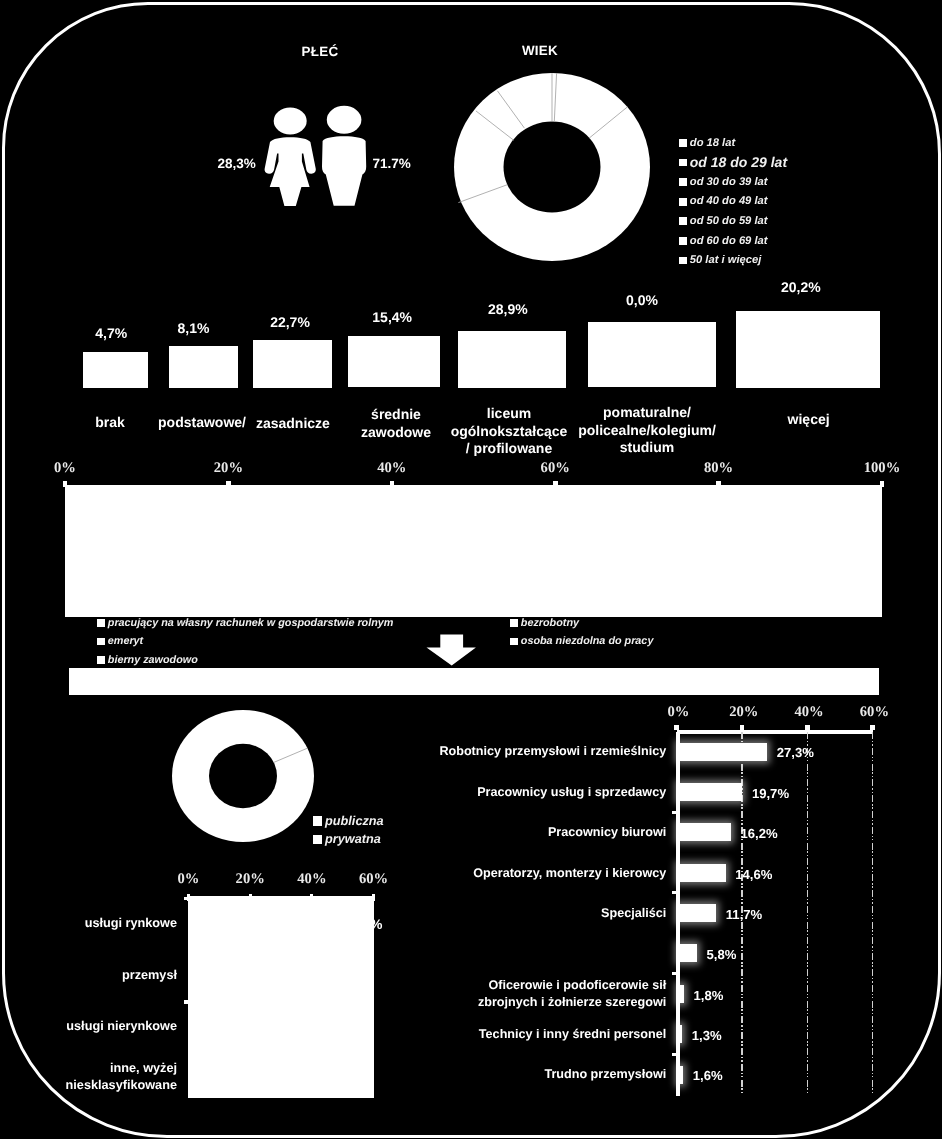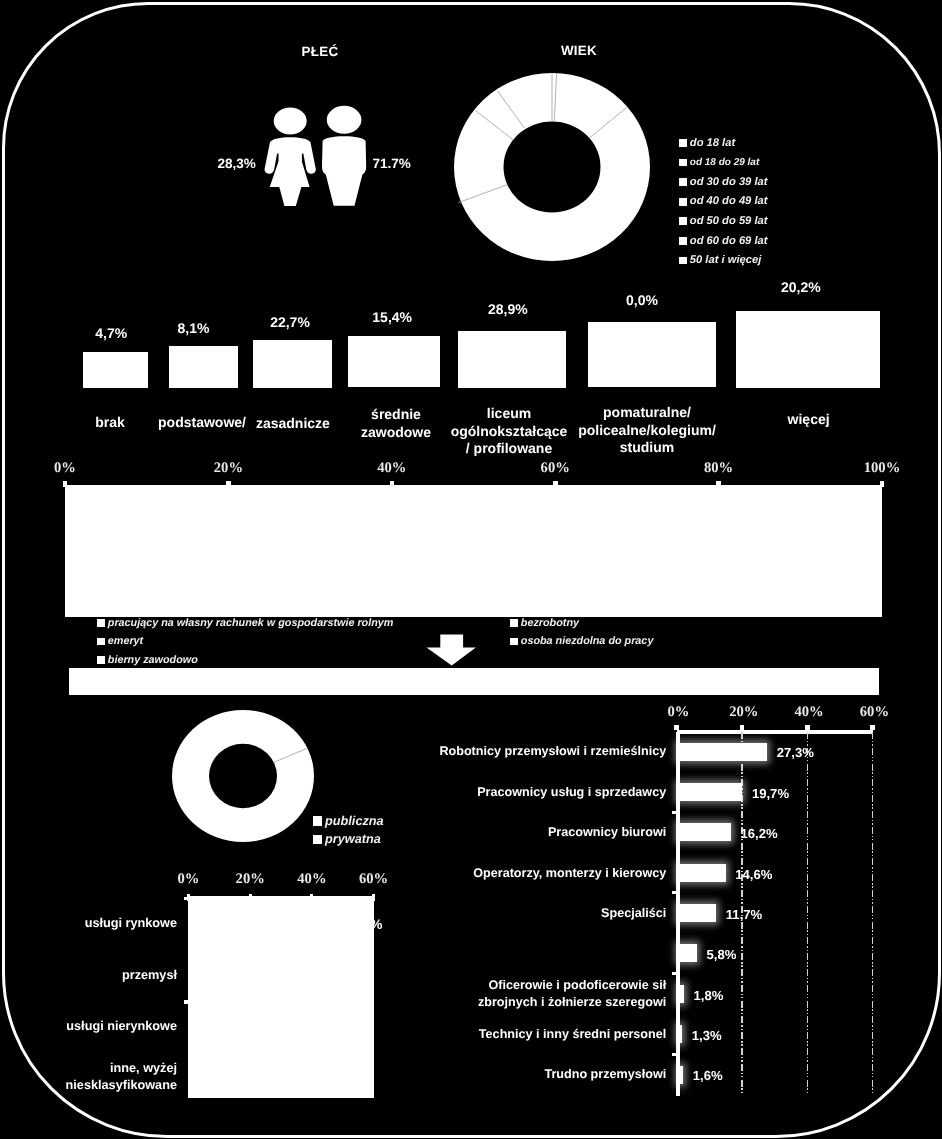--- a/index.html
+++ b/index.html
@@ -58,21 +58,21 @@
         L106.2 62.5 C106.3 66.5 104.8 69.3 102.4 70.6
         L94.5 101.8 L84.1 101.8 L73.7 101.8 L65.8 70.6
         C63.4 69.3 61.9 66.5 62.0 62.5
         L62.6 37.0 C65.2 33.8 73.2 32.3 84.1 32.3 Z"></path>
     </g>
   </svg>
 
   <div class="pct-big" style="left:217.5px;top:157px;">28,3%</div>
   <div class="pct-big" style="left:372.5px;top:157px;">71.7%</div>
 
-  <div class="sect-title" style="left:529px;top:44.0px;width:100px;">WIEK</div>
+  <div class="sect-title" style="left:490px;top:44.0px;width:100px;">WIEK</div>
 
   <svg class="abs" style="left:450px;top:65px;width:204px;height:204px;" viewBox="0 0 204 204">
     <g>
       <ellipse cx="102" cy="102" rx="98" ry="94" fill="#ffffff"></ellipse>
       <ellipse cx="102" cy="102" rx="48.5" ry="45.5" fill="#000000"></ellipse>
       <g stroke="#a8a8a8" stroke-width="0.9" fill="none">
         <line x1="102" y1="56.5" x2="102" y2="8"></line>
         <line x1="104.3" y1="56.6" x2="106.6" y2="8.1"></line>
         <line x1="139.3" y1="73.0" x2="177.3" y2="42.0"></line>
         <line x1="57.3" y1="119.7" x2="8.4" y2="137.6"></line>
@@ -81,21 +81,21 @@
       </g>
     </g>
   </svg>
 
   <div class="legend-item" style="left:679px;top:137.5px;">
     <span class="legend-sq" style="width:7.8px;height:7.8px;"></span>
     <span class="legend-tx" style="font-size:11.2px;">do 18 lat</span>
   </div>
   <div class="legend-item" style="left:679px;top:157.1px;">
     <span class="legend-sq" style="width:7.8px;height:7.8px;"></span>
-    <span class="legend-tx" style="font-size:10px;">od 18 do 29 lat</span>
+    <span class="legend-tx" style="font-size:14px;">od 18 do 29 lat</span>
   </div>
   <div class="legend-item" style="left:679px;top:176.7px;">
     <span class="legend-sq" style="width:7.8px;height:7.8px;"></span>
     <span class="legend-tx" style="font-size:11.2px;">od 30 do 39 lat</span>
   </div>
   <div class="legend-item" style="left:679px;top:196.3px;">
     <span class="legend-sq" style="width:7.8px;height:7.8px;"></span>
     <span class="legend-tx" style="font-size:11.2px;">od 40 do 49 lat</span>
   </div>
   <div class="legend-item" style="left:679px;top:215.9px;">

